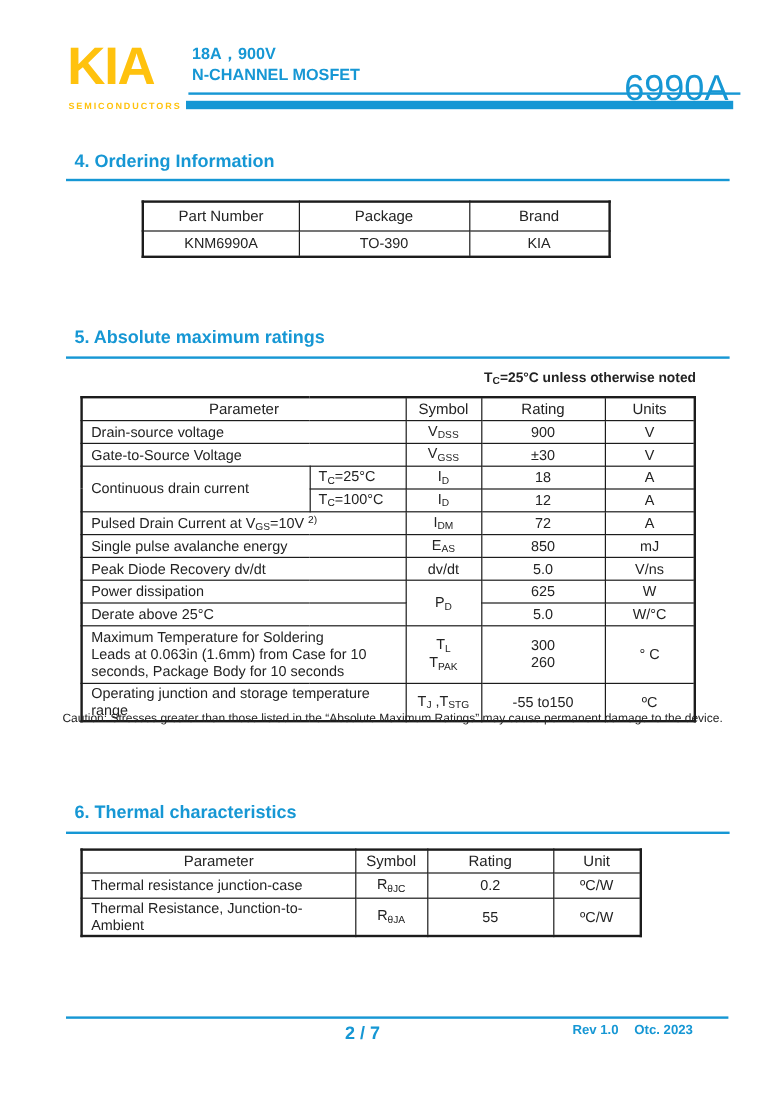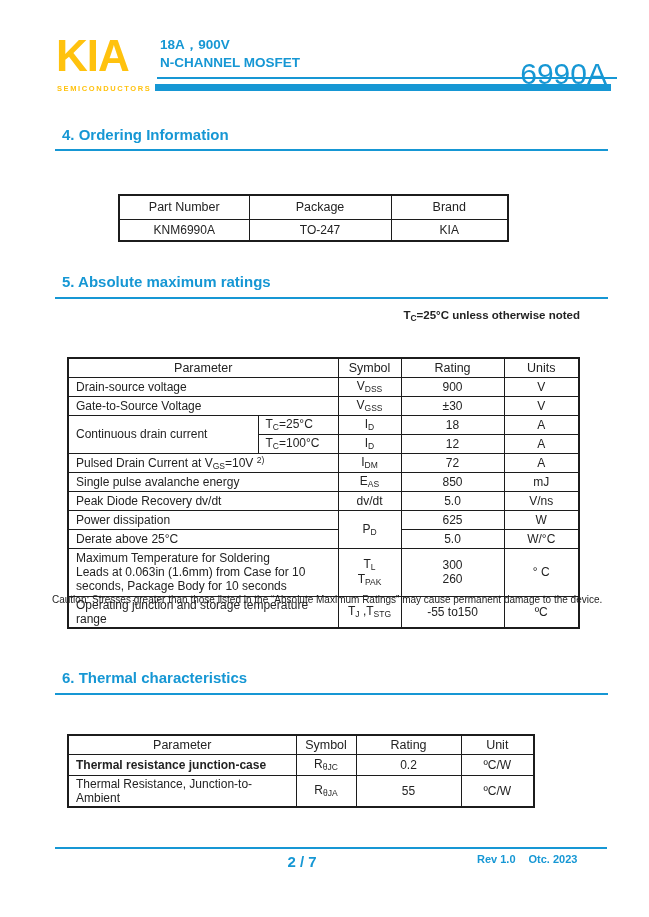--- a/index.html
+++ b/index.html
@@ -18,21 +18,21 @@
                font-size: 30px; line-height: 32px; color: var(--accent); }
   .hdr-thin  { position: absolute; left: 157px; top: 77px; width: 460px; height: 2px; background: var(--accent); }
   .hdr-thick { position: absolute; left: 155px; top: 84px; width: 456px; height: 7px; background: var(--accent); }
 
   
   .sec-title { position: absolute; left: 62px; font-size: 15px; font-weight: bold; color: var(--accent); }
   .sec-rule  { position: absolute; left: 55px; width: 553px; height: 2px; background: var(--accent); }
 
   
   table { border-collapse: collapse; table-layout: fixed; }
-  .dtable { position: absolute; border: 2px solid var(--ink); margin-top: 27px; }
+  .dtable { position: absolute; border: 2px solid var(--ink); }
   .dtable td { border: 1px solid var(--ink); font-size: 12px; color: #232323;
                text-align: center; vertical-align: middle; padding: 1px 4px; height: 19px; }
   .dtable td.l { text-align: left; padding-left: 7px; }
   .dtable tr.hd td { font-size: 12.5px; }
   sub { font-size: 8.5px; vertical-align: -2px; }
   sup { font-size: 8.5px; vertical-align: 4px; }
 
   .ord-table td { height: 22px; }
   .ord-table tr.hd td { height: 24px; }
 
@@ -71,21 +71,21 @@
         <col style="width:117px">
       </colgroup>
     <tbody>
         <tr class="hd">
       <td>Part Number</td>
       <td>Package</td>
       <td>Brand</td>
     </tr>
     <tr>
       <td>KNM6990A</td>
-      <td>TO-247</td>
+      <td>TO-390</td>
       <td>KIA</td>
     </tr>
   </tbody>
     </table>
 
   <div class="sec-title" style="top:273px;">5. Absolute maximum ratings</div>
   <div class="sec-rule" style="top:297px;"></div>
 
   <div class="note"><span>T</span><sub>C</sub><span>=25°C unless otherwise noted</span></div>
 
@@ -196,21 +196,21 @@
         <col style="width:73px">
       </colgroup>
     <tbody>
         <tr class="hd">
       <td>Parameter</td>
       <td>Symbol</td>
       <td>Rating</td>
       <td>Unit</td>
     </tr>
     <tr>
-      <td class="l" style="height:21px;font-weight:bold;">Thermal resistance junction-case</td>
+      <td class="l" style="height:21px;">Thermal resistance junction-case</td>
       <td><span>R</span><sub>θJC</sub></td>
       <td>0.2</td>
       <td>ºC/W</td>
     </tr>
     <tr>
       <td class="l" style="height:21px;">Thermal Resistance, Junction-to-Ambient</td>
       <td><span>R</span><sub>θJA</sub></td>
       <td>55</td>
       <td>ºC/W</td>
     </tr>

